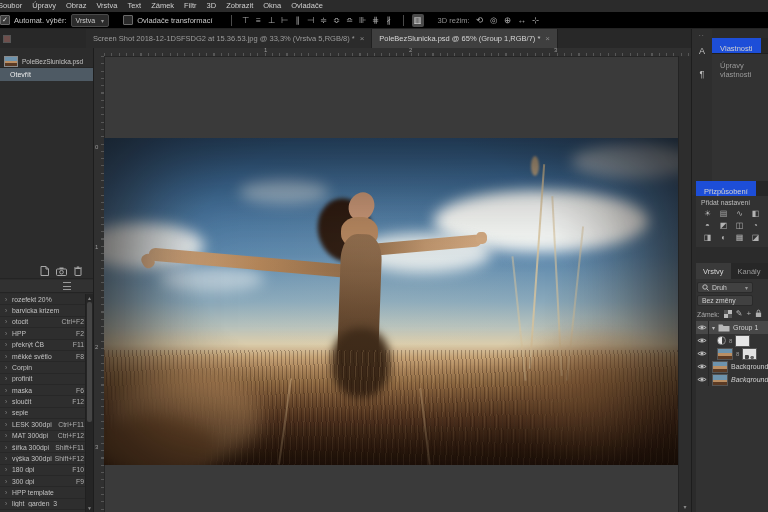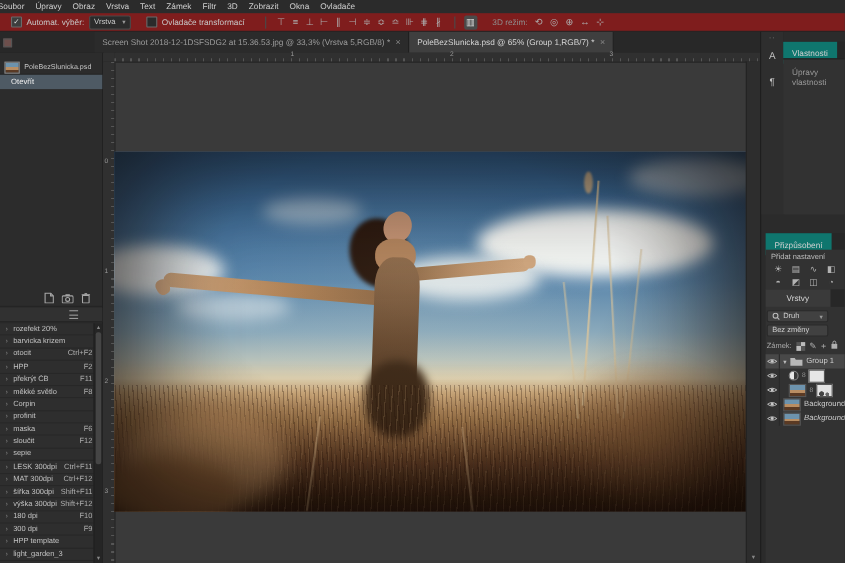--- a/index.html
+++ b/index.html
@@ -2,22 +2,22 @@
 <html><head>
 <meta charset="utf-8">
 <style>
   html,body{margin:0;padding:0;width:768px;height:512px;overflow:hidden;background:#323232;
     font-family:"Liberation Sans",sans-serif;color:#c7c7c7;-webkit-font-smoothing:antialiased;}
   
   #menubar{position:absolute;left:0;top:0;width:768px;height:12px;background:#2b2b2b;display:flex;align-items:center;}
   .menu-item{font-size:7.5px;padding:0 5px;line-height:12px;color:#cfcfcf;white-space:nowrap;}
   .menu-item:first-of-type{margin-left:-7px;}
   
-  #optionsbar{position:absolute;left:0;top:12px;width:768px;height:17px;background:#7f1d1d;border-bottom:1px solid #232323;
-    display:flex;align-items:center;font-size:7.5px;padding:0 10px;box-sizing:border-box;gap:4px;white-space:nowrap;}
+  #optionsbar{position:absolute;left:0;top:12px;width:768px;height:17px;background:#000000;border-bottom:1px solid #232323;
+    display:flex;align-items:center;font-size:7.5px;padding:0 0;box-sizing:border-box;gap:4px;white-space:nowrap;}
   .cbx{width:8px;height:8px;border:1px solid #6a6a6a;background:#2a2a2a;display:inline-flex;align-items:center;justify-content:center;font-size:7px;color:#ddd;border-radius:1px;}
   .cbx.checked{background:#3d3d3d;}
   .dropbox{height:11px;background:#2b2b2b;border:1px solid #4a4a4a;border-radius:2px;display:inline-flex;align-items:center;gap:6px;padding:0 4px;font-size:7px;color:#ccc;}
   .caret{font-size:6px;color:#999;}
   .vsep{width:1px;height:11px;background:#4a4a4a;margin:0 4px;}
   .oicon{width:12px;text-align:center;font-size:8.5px;color:#adadad;line-height:13px;}
   .oicon.hl{background:#4a4a4a;border-radius:2px;color:#ddd;}
   .dim-label{color:#8f8f8f;}
   .ogap{width:6px;}
   
@@ -69,33 +69,33 @@
     background:radial-gradient(ellipse at 47% 36%,rgba(255,240,200,.07) 0%,transparent 42%,rgba(20,10,5,.42) 96%);}
   .arm{position:absolute;border-radius:7px;}
   
   #rightdock{position:absolute;right:0;top:29px;width:77px;bottom:0;background:#2b2b2b;border-left:1px solid #1d1d1d;box-sizing:border-box;overflow:hidden;}
   #collapse-strip{position:absolute;left:0;top:0;width:20px;height:166px;background:#2e2e2e;border-right:1px solid #242424;}
   .strip-grip{position:absolute;left:0;top:2px;width:100%;text-align:center;font-size:7px;color:#8a8a8a;letter-spacing:1px;}
   .strip-icon{position:absolute;left:0;width:100%;text-align:center;font-size:9px;color:#c0c0c0;}
   
   #props{position:absolute;left:20px;top:0;right:0;height:166px;background:#2b2b2b;}
   .ptab-row{position:absolute;left:0;top:9px;right:0;height:15px;background:#272727;display:flex;}
-  .ptab{padding:10px 8px;display:flex;align-items:center;font-size:7.5px;background:#0f766e;color:#d0d0d0;white-space:nowrap;}
+  .ptab{padding:10px 8px;display:flex;align-items:center;font-size:7.5px;background:#1d4ed8;color:#d0d0d0;white-space:nowrap;}
   .pcontent{position:absolute;left:0;top:24px;right:0;bottom:0;background:#323232;font-size:7.5px;color:#9a9a9a;padding:7px 0 0 8px;box-sizing:border-box;border-top:1px solid #1f1f1f;}
   
-  #adjust{position:absolute;left:4px;top:181px;right:0;height:68px;text-decoration:underline;}
+  #adjust{position:absolute;left:4px;top:150px;right:0;height:68px;text-decoration:underline;}
   #adjust .ptab-row{top:2px;}
   #adjust-content{position:absolute;left:0;top:17px;right:0;bottom:0;background:#323232;padding:3px 0 0 5px;box-sizing:border-box;}
   .add-label{font-size:6.8px;color:#bdbdbd;}
   #adj-grid{margin-top:2px;display:grid;grid-template-columns:repeat(5,13px);grid-auto-rows:12px;gap:0 3px;}
   .adj-icon{font-size:8px;color:#b2b2b2;text-align:center;line-height:12px;}
   
   #layers{position:absolute;left:4px;top:234px;right:0;bottom:0;background:#323232;}
   #layers .ltabs{display:flex;height:16px;background:#272727;}
-  .ltab{padding:0 19px;display:flex;align-items:center;font-size:7.5px;color:#9a9a9a;white-space:nowrap;}
+  .ltab{padding:0 7px;display:flex;align-items:center;font-size:7.5px;color:#9a9a9a;white-space:nowrap;}
   .ltab[data-active="true"]{background:#3a3a3a;color:#d6d6d6;}
   .filterbox,.blendbox{height:11px;background:#414141;border:1px solid #2a2a2a;border-radius:2px;display:flex;align-items:center;gap:3px;font-size:6.8px;color:#cfcfcf;padding:0 4px;box-sizing:border-box;}
   .filterbox{width:56px;margin:3px 0 0 1px;}
   .blendbox{width:56px;margin:2px 0 0 1px;}
   .lock-row{display:flex;align-items:center;gap:4px;font-size:6.8px;color:#a8a8a8;margin:3px 0 2px 1px;}
   .checker{width:8px;height:8px;background:conic-gradient(#bbb 25%,#555 0 50%,#bbb 0 75%,#555 0);}
   .lockglyph{font-size:8px;color:#b0b0b0;line-height:8px;}
   #layer-rows{margin-top:2px;}
   .layer-row{height:13px;display:flex;align-items:center;font-size:7px;color:#cfcfcf;gap:3px;}
   .layer-row .eye{width:13px;height:13px;display:flex;align-items:center;justify-content:center;border-right:1px solid #282828;box-sizing:border-box;flex:none;}

